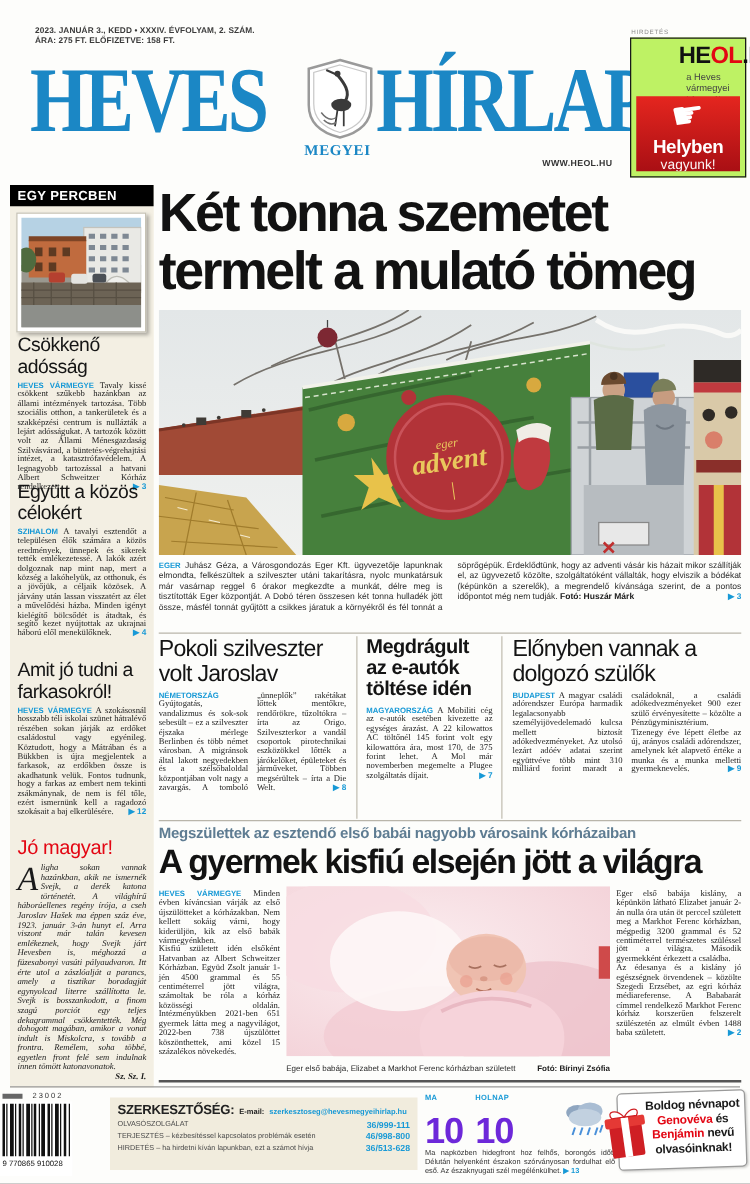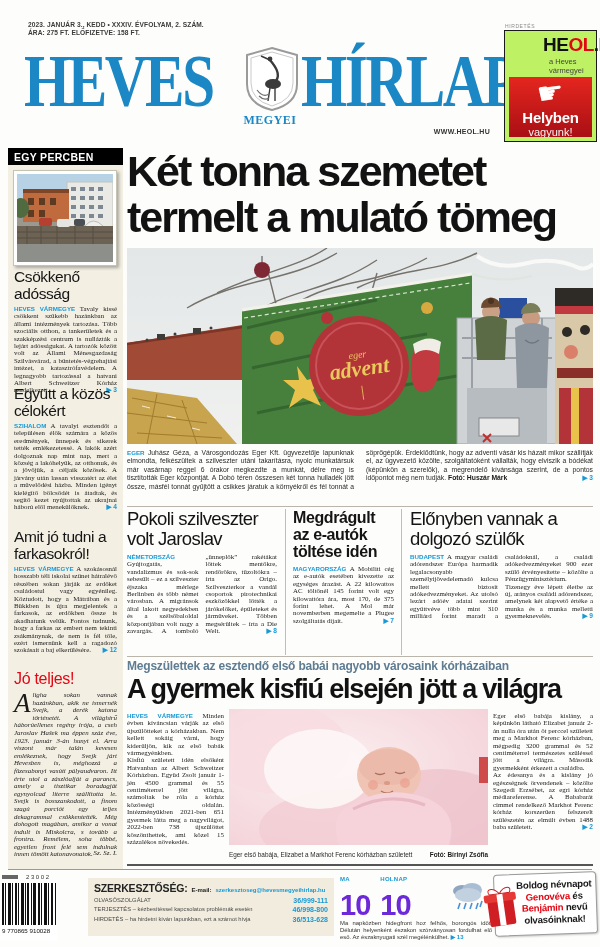--- a/index.html
+++ b/index.html
@@ -33,21 +33,21 @@
   .sb-art { position:absolute; left:6px; width:103px; }
   .sb-a1 { top:121px; } .sb-a2 { top:238px; } .sb-a3 { top:381px; }
   .sb-title { font-size:15.5px; line-height:16.5px; letter-spacing:-.4px; color:#151515; }
   .serif-text { font-family:"Liberation Serif", serif; font-size:6.9px; line-height:7.4px; text-align:justify; color:#1c1c1c; margin-top:3px; }
   .tag { font-family:"Liberation Sans", sans-serif; font-weight:bold; color:#1799d6; font-size:6.2px; }
   .pg { float:right; color:#1799d6; font-weight:bold; font-family:"Liberation Sans", sans-serif; font-size:6.6px; }
   .sb-morning { position:absolute; left:6px; top:522px; width:103px; }
   .morning-title { color:#e30613; font-size:16px; letter-spacing:-.3px; }
   .morning-text { font-family:"Liberation Serif", serif; font-style:italic; font-size:6.9px; line-height:7.6px; text-align:justify; margin-top:3px; }
   .dropcap { float:left; font-size:27px; line-height:23px; padding:1px 2px 0 0; }
-  .sig { float:right; font-weight:normal; font-style:italic; font-size:7px; }
+  .sig { float:right; font-weight:bold; font-style:italic; font-size:7px; }
   
   .main { position:absolute; left:127px; top:148px; width:466px; height:722px; }
   .hl { font-size:43px; line-height:46px; font-weight:bold; letter-spacing:-2px; color:#121212; white-space:pre-line; }
   .main-photo { position:absolute; top:100px; left:0; width:466px; height:196px; }
   .main-caption { position:absolute; top:301px; left:0; width:466px; height:55px; column-count:2; column-gap:12px; font-size:6.8px; line-height:8.4px; text-align:justify; color:#2a2a2a; overflow:hidden; }
   .credit { font-weight:bold; color:#1a1a1a; }
   .rule { position:absolute; left:0; width:466px; border-top:1px solid #b9b5aa; }
   .briefs { position:absolute; top:361px; left:0; width:466px; height:146px; display:flex; }
   .brief { overflow:hidden; }
   .b1 { width:158px; padding-right:8px; }
@@ -186,21 +186,21 @@
       <div class="sb-title">Együtt a közös célokért</div>
       <p class="serif-text"><span class="tag">SZIHALOM</span> <span>A tavalyi esztendőt a településen élők számára a közös eredmények, ünnepek és sikerek tették emlékezetessé. A lakók azért dolgoznak nap mint nap, mert a község a lakóhelyük, az otthonuk, és a jövőjük, a céljaik közösek. A járvány után lassan visszatért az élet a művelődési házba. Minden igényt kielégítő bölcsődét is átadtak, és segítő kezet nyújtottak az ukrajnai háború elől menekülőknek.</span><span class="pg">▶ 4</span></p>
     </div>
 
     <div class="sb-art sb-a3">
       <div class="sb-title">Amit jó tudni a farkasokról!</div>
       <p class="serif-text"><span class="tag">HEVES VÁRMEGYE</span> <span>A szokásosnál hosszabb téli iskolai szünet hátralévő részében sokan járják az erdőket családostul vagy egyénileg. Köztudott, hogy a Mátrában és a Bükkben is újra megjelentek a farkasok, az erdőkben össze is akadhatunk velük. Fontos tudnunk, hogy a farkas az embert nem tekinti zsákmánynak, de nem is fél tőle, ezért ismernünk kell a ragadozó szokásait a baj elkerülésére.</span><span class="pg">▶ 12</span></p>
     </div>
 
     <div class="sb-morning">
-      <div class="morning-title">Jó teljes!</div>
+      <div class="morning-title">Jó magyar!</div>
       <p class="morning-text"><span class="dropcap">A</span><span>ligha sokan vannak hazánkban, akik ne ismernék Svejk, a derék katona történetét. A világhírű háborúellenes regény írója, a cseh Jaroslav Hašek ma éppen száz éve, 1923. január 3-án hunyt el. Arra viszont már talán kevesen emlékeznek, hogy Svejk járt Hevesben is, méghozzá a füzesabonyi vasúti pályaudvaron. Itt érte utol a zászlóalját a parancs, amely a tisztikar boradagját egynyolcad literre szállította le. Svejk is bosszankodott, a finom szagú porciót egy teljes dekagrammal csökkentették. Még dohogott magában, amikor a vonat indult is Miskolcra, s tovább a frontra. Remélem, soha többé, egyetlen front felé sem indulnak innen tömött katonavonatok.</span> <span class="sig">Sz. Sz. I.</span></p>
     </div>
   </div>
 
   <div class="main">
 
     <div class="hl">Két tonna szemetet
 termelt a mulató tömeg</div>
 
     <div class="main-photo">

